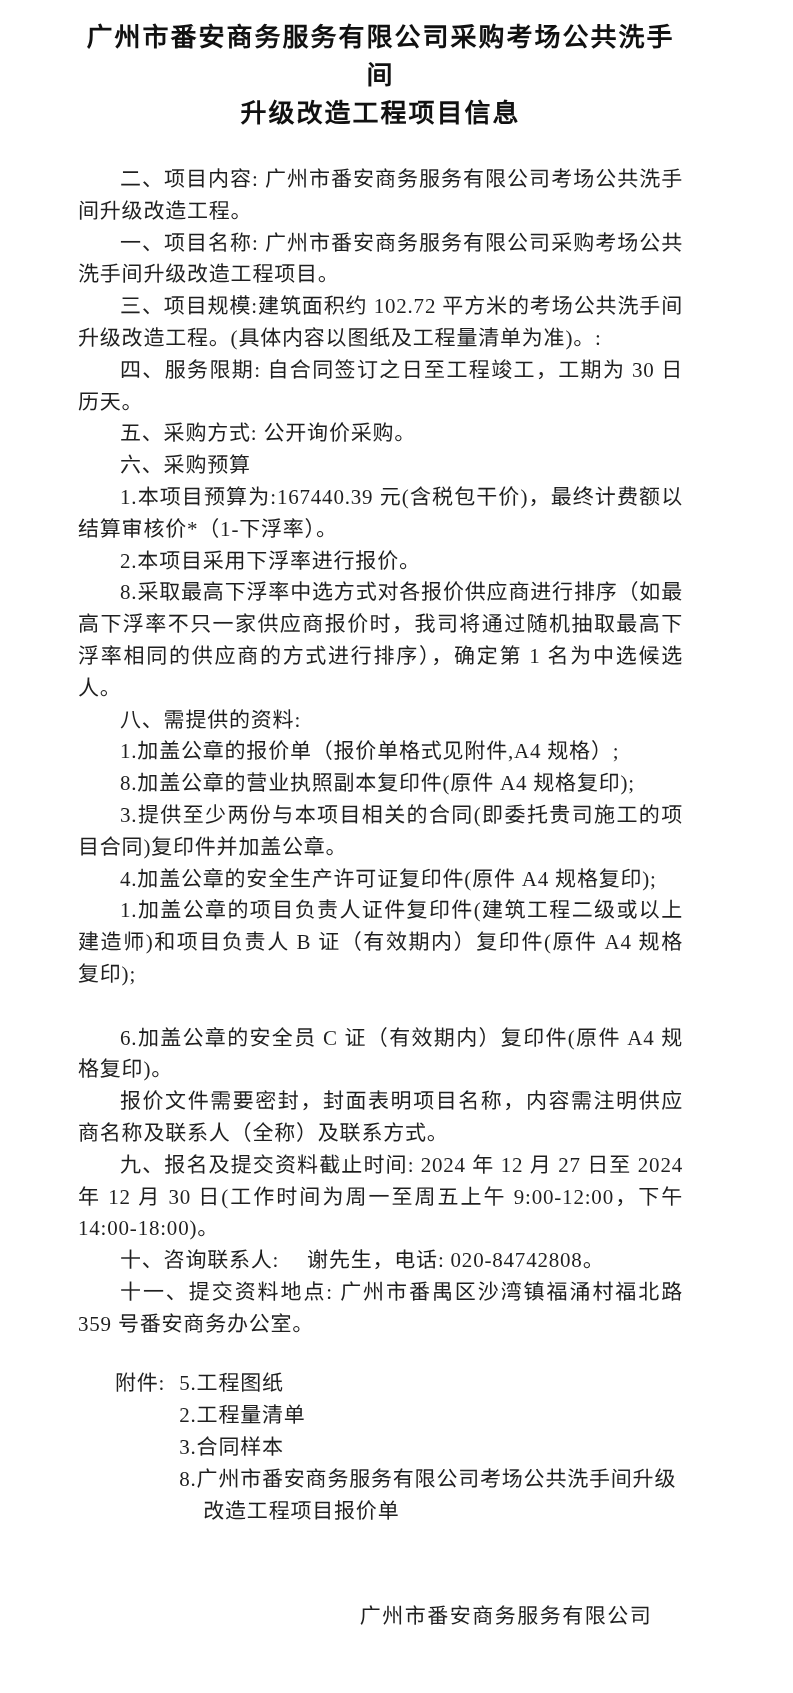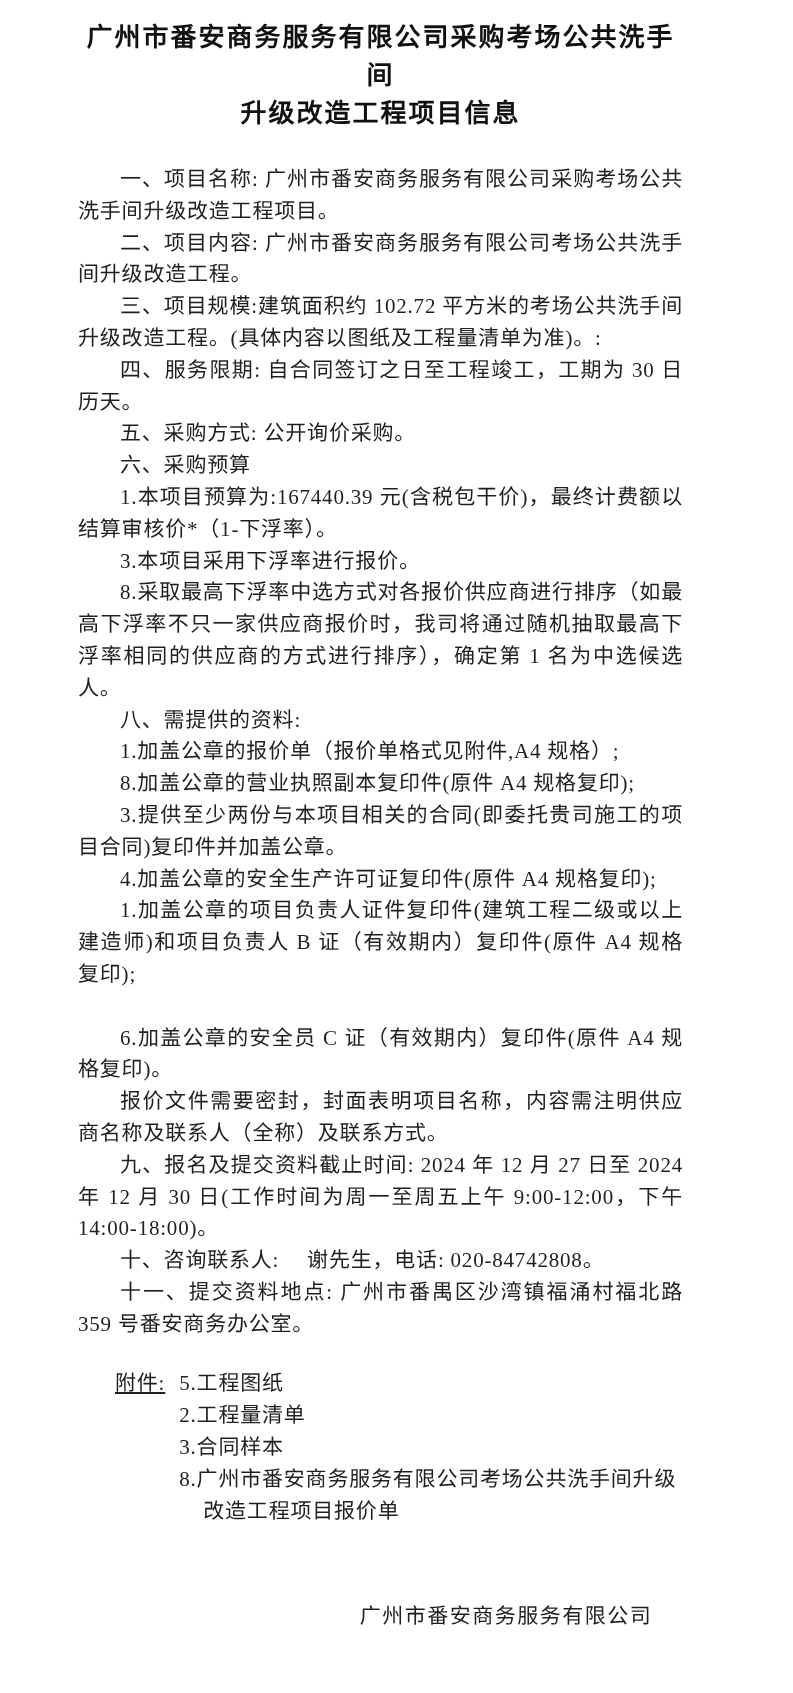--- a/index.html
+++ b/index.html
@@ -49,21 +49,20 @@
     display: flex;
     font-size: 21px;
     line-height: 31.8px;
     letter-spacing: 0.8px;
     padding-left: 37px;
   }
   .att-label {
     flex: 0 0 auto;
     padding-right: 14px;
     white-space: nowrap;
-    text-decoration: underline;
   }
   .att-items {
     flex: 1 1 auto;
   }
   .att-item {
     margin: 0;
     padding-left: 24px;
     text-indent: -24px;
   }
   .signature {
@@ -84,28 +83,28 @@
 <body>
 
 <div class="page">
 
   <h1 class="doc-title">
     <span>广州市番安商务服务有限公司采购考场公共洗手间</span><br>
     <span>升级改造工程项目信息</span>
   </h1>
 
   <div class="body-text">
+      <p class="para">二、项目内容: 广州市番安商务服务有限公司考场公共洗手间升级改造工程。</p>
       <p class="para">一、项目名称: 广州市番安商务服务有限公司采购考场公共洗手间升级改造工程项目。</p>
-      <p class="para">二、项目内容: 广州市番安商务服务有限公司考场公共洗手间升级改造工程。</p>
       <p class="para">三、项目规模:建筑面积约 102.72 平方米的考场公共洗手间升级改造工程。(具体内容以图纸及工程量清单为准)。:</p>
       <p class="para">四、服务限期: 自合同签订之日至工程竣工，工期为 30 日历天。</p>
       <p class="para">五、采购方式: 公开询价采购。</p>
       <p class="para">六、采购预算</p>
       <p class="para">1.本项目预算为:167440.39 元(含税包干价)，最终计费额以结算审核价*（1-下浮率）。</p>
-      <p class="para">3.本项目采用下浮率进行报价。</p>
+      <p class="para">2.本项目采用下浮率进行报价。</p>
       <p class="para">8.采取最高下浮率中选方式对各报价供应商进行排序（如最高下浮率不只一家供应商报价时，我司将通过随机抽取最高下浮率相同的供应商的方式进行排序），确定第 1 名为中选候选人。</p>
       <p class="para">八、需提供的资料:</p>
       <p class="para">1.加盖公章的报价单（报价单格式见附件,A4 规格）;</p>
       <p class="para">8.加盖公章的营业执照副本复印件(原件 A4 规格复印);</p>
       <p class="para">3.提供至少两份与本项目相关的合同(即委托贵司施工的项目合同)复印件并加盖公章。</p>
       <p class="para">4.加盖公章的安全生产许可证复印件(原件 A4 规格复印);</p>
       <p class="para">1.加盖公章的项目负责人证件复印件(建筑工程二级或以上建造师)和项目负责人 B 证（有效期内）复印件(原件 A4 规格复印);</p>
       <p class="para gap">6.加盖公章的安全员 C 证（有效期内）复印件(原件 A4 规格复印)。</p>
       <p class="para">报价文件需要密封，封面表明项目名称，内容需注明供应商名称及联系人（全称）及联系方式。</p>
       <p class="para">九、报名及提交资料截止时间: 2024 年 12 月 27 日至 2024 年 12 月 30 日(工作时间为周一至周五上午 9:00-12:00，下午 14:00-18:00)。</p>

